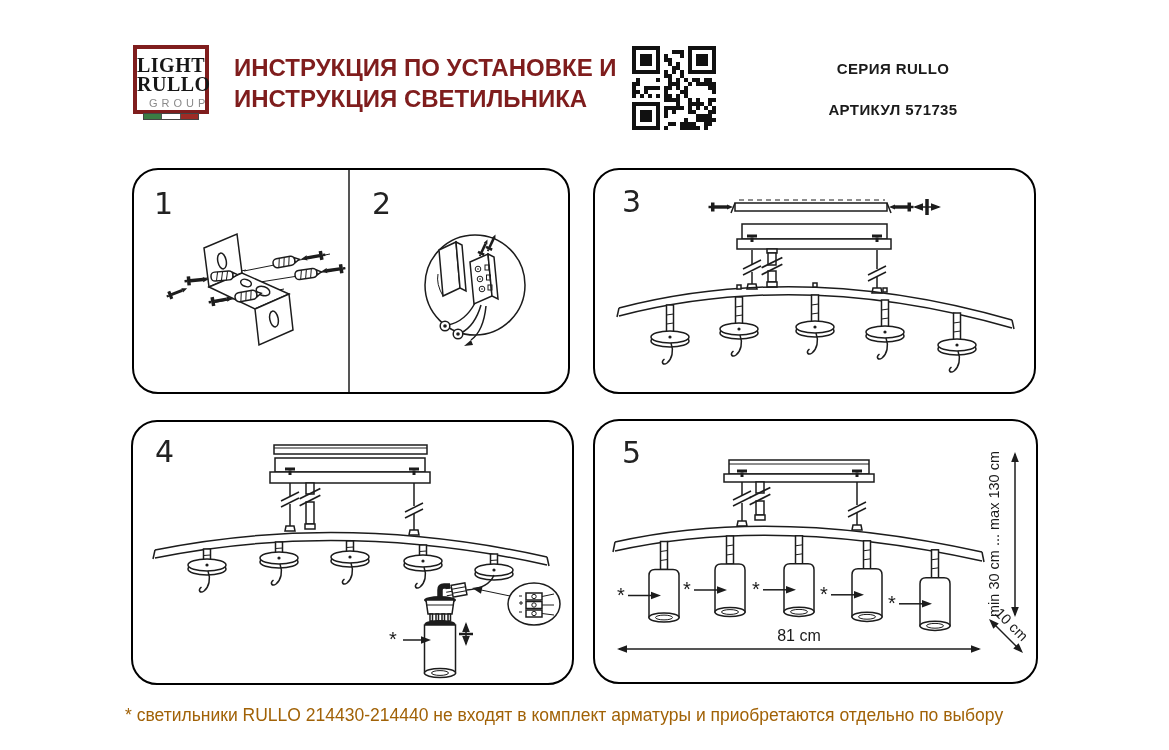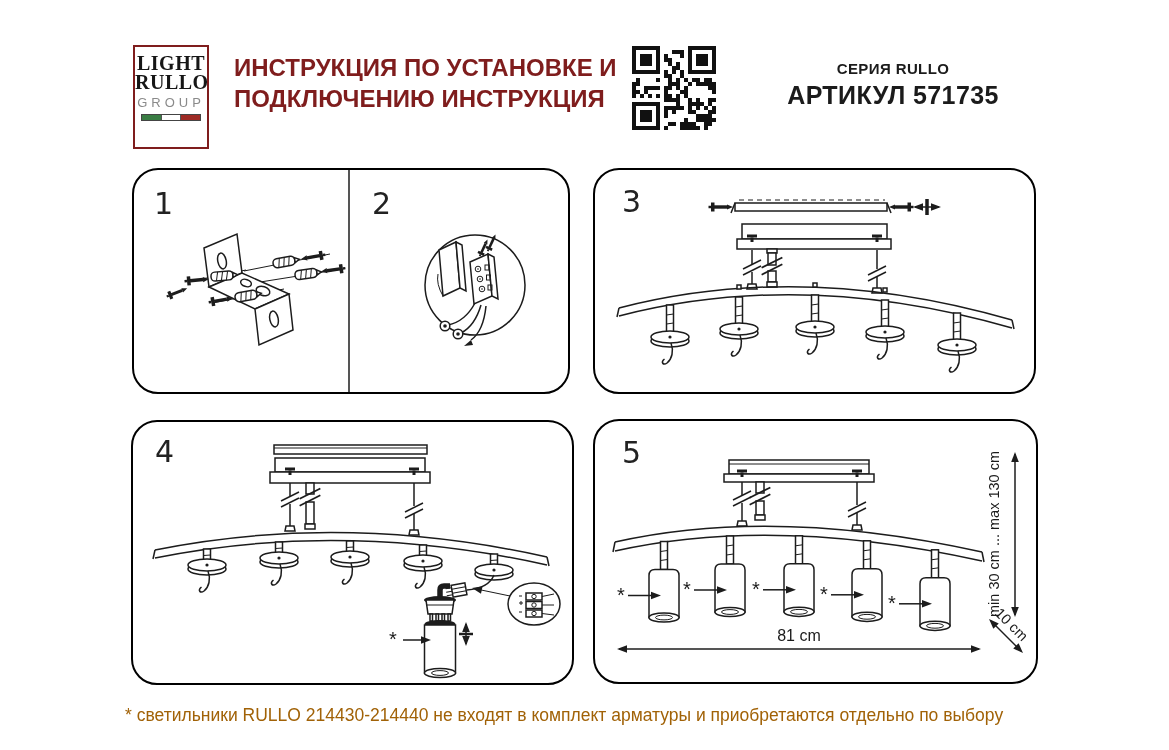--- a/index.html
+++ b/index.html
@@ -1,31 +1,31 @@
 <!DOCTYPE html>
 <html><head>
 <meta charset="utf-8">
 <style>
   html,body{margin:0;padding:0;background:#fff;}
   .page{position:relative;width:1169px;height:750px;background:#fff;overflow:hidden;
         font-family:"Liberation Sans",sans-serif;color:#1b1b1b;}
   
-  .logo{position:absolute;left:133px;top:45px;width:76px;height:104px;border:2px solid #7f1d1d;
+  .logo{position:absolute;left:133px;top:45px;width:76px;height:69px;border:4px solid #7f1d1d;
         box-sizing:border-box;text-align:center;padding-top:7px;background:#fff;}
   .logo .l1,.logo .l2{font-family:"Liberation Serif",serif;font-weight:700;font-size:20px;
         line-height:19px;letter-spacing:.5px;color:#161616;}
-  .logo .l3{font-size:13px;letter-spacing:4px;color:#8a8a8a;margin-top:3px;}
+  .logo .l3{font-size:11px;letter-spacing:4px;color:#8a8a8a;margin-top:3px;margin-left:12px;}
   .flag{display:flex;height:7px;margin:4px 6px 0 6px;border:1px solid #444;box-sizing:border-box;}
   .flag span{flex:1;}
   .title{position:absolute;left:234px;top:52px;font-size:24px;font-weight:bold;line-height:31px;
         color:#7f1d1d;letter-spacing:0;}
   .qr{position:absolute;left:628px;top:42px;width:92px;height:92px;}
   .series-block{position:absolute;left:778px;top:60px;width:230px;text-align:center;}
   .series{font-size:15px;font-weight:bold;letter-spacing:.4px;}
-  .article{font-size:25px;font-weight:bold;margin-top:4px;letter-spacing:.4px;}
+  .article{font-size:15px;font-weight:bold;margin-top:24px;letter-spacing:.4px;}
   
   .panel{position:absolute;border:2px solid #000;border-radius:26px;background:#fff;box-sizing:border-box;}
   #panel12{left:132px;top:168px;width:438px;height:226px;}
   #panel3 {left:593px;top:168px;width:443px;height:226px;}
   #panel4 {left:131px;top:420px;width:443px;height:265px;}
   #panel5 {left:593px;top:419px;width:445px;height:265px;}
   .step-num{position:absolute;font-family:"DejaVu Sans",sans-serif;font-size:30px;color:#222;}
   .panel svg.draw{position:absolute;left:0;top:0;}
   
   .footer{position:absolute;left:125px;top:705px;font-size:17.5px;color:#a16207;}
@@ -100,21 +100,21 @@
     <div class="l3">GROUP</div>
     <div class="flag">
       <span style="background:#3a7d44"></span>
       <span style="background:#ffffff;border-left:1px solid #555;border-right:1px solid #555"></span>
       <span style="background:#9e2b25"></span>
     </div>
   </div>
 
   <div class="title">
     <div>ИНСТРУКЦИЯ ПО УСТАНОВКЕ И</div>
-    <div>ПОДКЛЮЧЕНИЮ ИНСТРУКЦИЯ</div>
+    <div>ИНСТРУКЦИЯ СВЕТИЛЬНИКА</div>
   </div>
 
   <svg class="qr" viewBox="0 0 92 92">
     <rect x="0" y="0" width="92" height="92" fill="#fff"></rect>
     <g id="qr-modules">
         <path d="M44 8h4v4h-4zM48 8h4v4h-4zM52 8h4v4h-4zM36 12h4v4h-4zM52 12h4v4h-4zM36 16h4v4h-4zM40 16h4v4h-4zM40 20h4v4h-4zM48 20h4v4h-4zM44 24h4v4h-4zM48 24h4v4h-4zM36 28h4v4h-4zM44 28h4v4h-4zM52 28h4v4h-4zM36 32h4v4h-4zM40 32h4v4h-4zM52 32h4v4h-4zM8 36h4v4h-4zM28 36h4v4h-4zM40 36h4v4h-4zM48 36h4v4h-4zM56 36h4v4h-4zM64 36h4v4h-4zM68 36h4v4h-4zM76 36h4v4h-4zM80 36h4v4h-4zM4 40h4v4h-4zM8 40h4v4h-4zM40 40h4v4h-4zM44 40h4v4h-4zM48 40h4v4h-4zM60 40h4v4h-4zM68 40h4v4h-4zM72 40h4v4h-4zM76 40h4v4h-4zM80 40h4v4h-4zM84 40h4v4h-4zM4 44h4v4h-4zM16 44h4v4h-4zM20 44h4v4h-4zM24 44h4v4h-4zM28 44h4v4h-4zM36 44h4v4h-4zM40 44h4v4h-4zM48 44h4v4h-4zM56 44h4v4h-4zM80 44h4v4h-4zM84 44h4v4h-4zM4 48h4v4h-4zM8 48h4v4h-4zM16 48h4v4h-4zM36 48h4v4h-4zM52 48h4v4h-4zM56 48h4v4h-4zM84 48h4v4h-4zM4 52h4v4h-4zM12 52h4v4h-4zM20 52h4v4h-4zM28 52h4v4h-4zM36 52h4v4h-4zM40 52h4v4h-4zM48 52h4v4h-4zM56 52h4v4h-4zM36 56h4v4h-4zM40 56h4v4h-4zM44 56h4v4h-4zM48 56h4v4h-4zM60 56h4v4h-4zM68 56h4v4h-4zM80 56h4v4h-4zM84 56h4v4h-4zM48 60h4v4h-4zM60 60h4v4h-4zM64 60h4v4h-4zM68 60h4v4h-4zM72 60h4v4h-4zM80 60h4v4h-4zM36 64h4v4h-4zM40 64h4v4h-4zM44 64h4v4h-4zM48 64h4v4h-4zM52 64h4v4h-4zM60 64h4v4h-4zM68 64h4v4h-4zM76 64h4v4h-4zM84 64h4v4h-4zM36 68h4v4h-4zM44 68h4v4h-4zM60 68h4v4h-4zM64 68h4v4h-4zM80 68h4v4h-4zM84 68h4v4h-4zM36 72h4v4h-4zM68 72h4v4h-4zM72 72h4v4h-4zM76 72h4v4h-4zM80 72h4v4h-4zM56 76h4v4h-4zM68 76h4v4h-4zM72 76h4v4h-4zM76 76h4v4h-4zM80 76h4v4h-4zM84 76h4v4h-4zM40 80h4v4h-4zM44 80h4v4h-4zM52 80h4v4h-4zM56 80h4v4h-4zM60 80h4v4h-4zM64 80h4v4h-4zM76 80h4v4h-4zM80 80h4v4h-4zM36 84h4v4h-4zM52 84h4v4h-4zM56 84h4v4h-4zM60 84h4v4h-4zM64 84h4v4h-4zM68 84h4v4h-4zM76 84h4v4h-4z" fill="#111"></path>
         <rect x="4" y="4" width="28" height="28" fill="#111"></rect>
         <rect x="8" y="8" width="20" height="20" fill="#fff"></rect>
         <rect x="12" y="12" width="12" height="12" fill="#111"></rect>
         <rect x="60" y="4" width="28" height="28" fill="#111"></rect>

